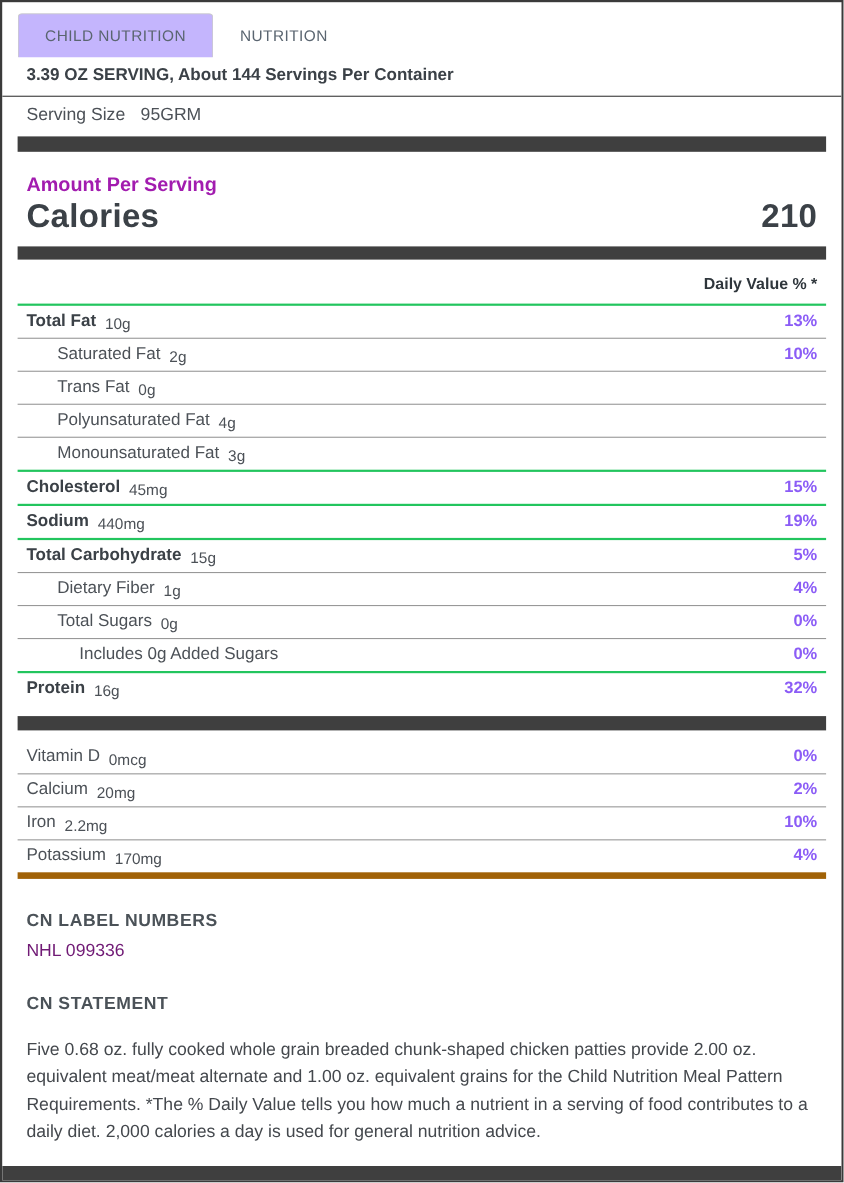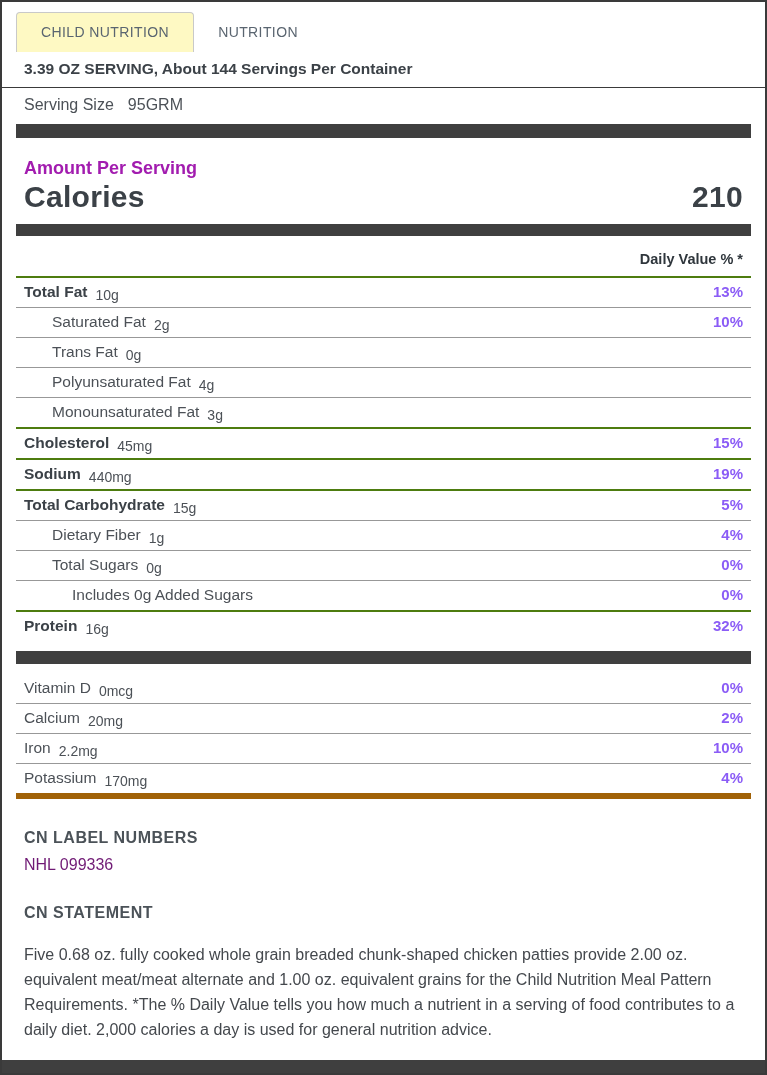--- a/index.html
+++ b/index.html
@@ -15,21 +15,21 @@
   }
 
   
   .tabbar { display: flex; padding: 10px 0 0 14px; align-items: flex-end; }
   .tab {
     font-size: 14px; letter-spacing: 0.4px; color: #5a6570;
     padding: 11px 24px 12px; cursor: pointer; white-space: nowrap;
   }
   .tab.active {
     border: 1px solid #c9c9c9; border-bottom: none;
-    border-radius: 4px 4px 0 0; background: #fef9c3;
+    border-radius: 4px 4px 0 0; background: #c4b5fd;
   }
 
   
   .serving-header {
     font-size: 15.5px; font-weight: bold; color: #3b4147;
     padding: 8px 22px 9px; border-bottom: 1px solid #3a3a3a;
   }
   .serving-size { font-size: 16px; color: #4c5157; padding: 8px 22px 10px; }
   .serving-size .val { margin-left: 14px; }
 
@@ -51,21 +51,21 @@
     text-align: right; font-size: 14.5px; font-weight: bold; color: #2f363c;
     padding: 15px 22px 9px;
   }
 
   
   .ntable { margin: 0 14px; }
   .nrow {
     display: flex; justify-content: space-between; align-items: flex-start;
     padding: 5px 8px 6px; min-height: 28px;
   }
-  .nrow.b-major { border-top: 2px solid #4d7c0f; }
+  .nrow.b-major { border-top: 2px solid #22c55e; }
   .nrow.b-minor { border-top: 1px solid #989898; text-align: right; }
   .nrow .left { white-space: nowrap; }
   .nrow .label { font-size: 15.5px; color: #4c5157; }
   .nrow.major .label { font-weight: bold; color: #3b4147; }
   .nrow .amount {
     font-size: 14px; color: #4c5157; margin-left: 8px;
     position: relative; top: 3px;
   }
   .nrow .dv { font-size: 15px; font-weight: bold; color: #8b5cf6; white-space: nowrap; }
   .indent-1 .left { padding-left: 28px; }

